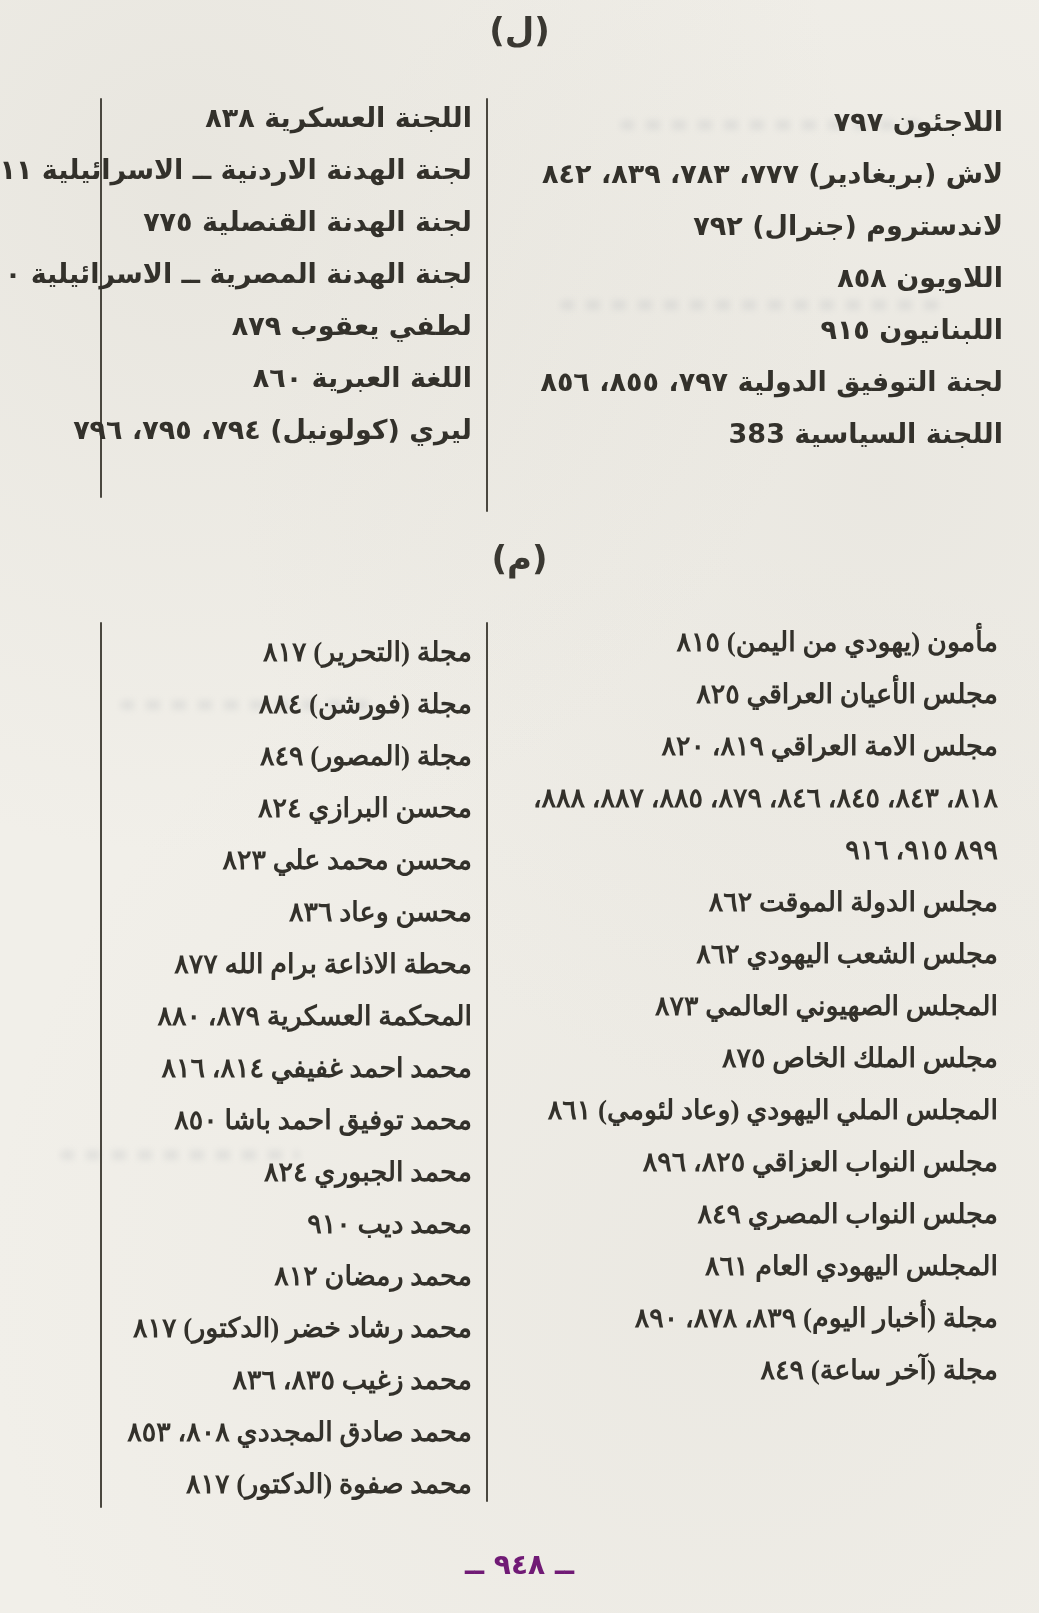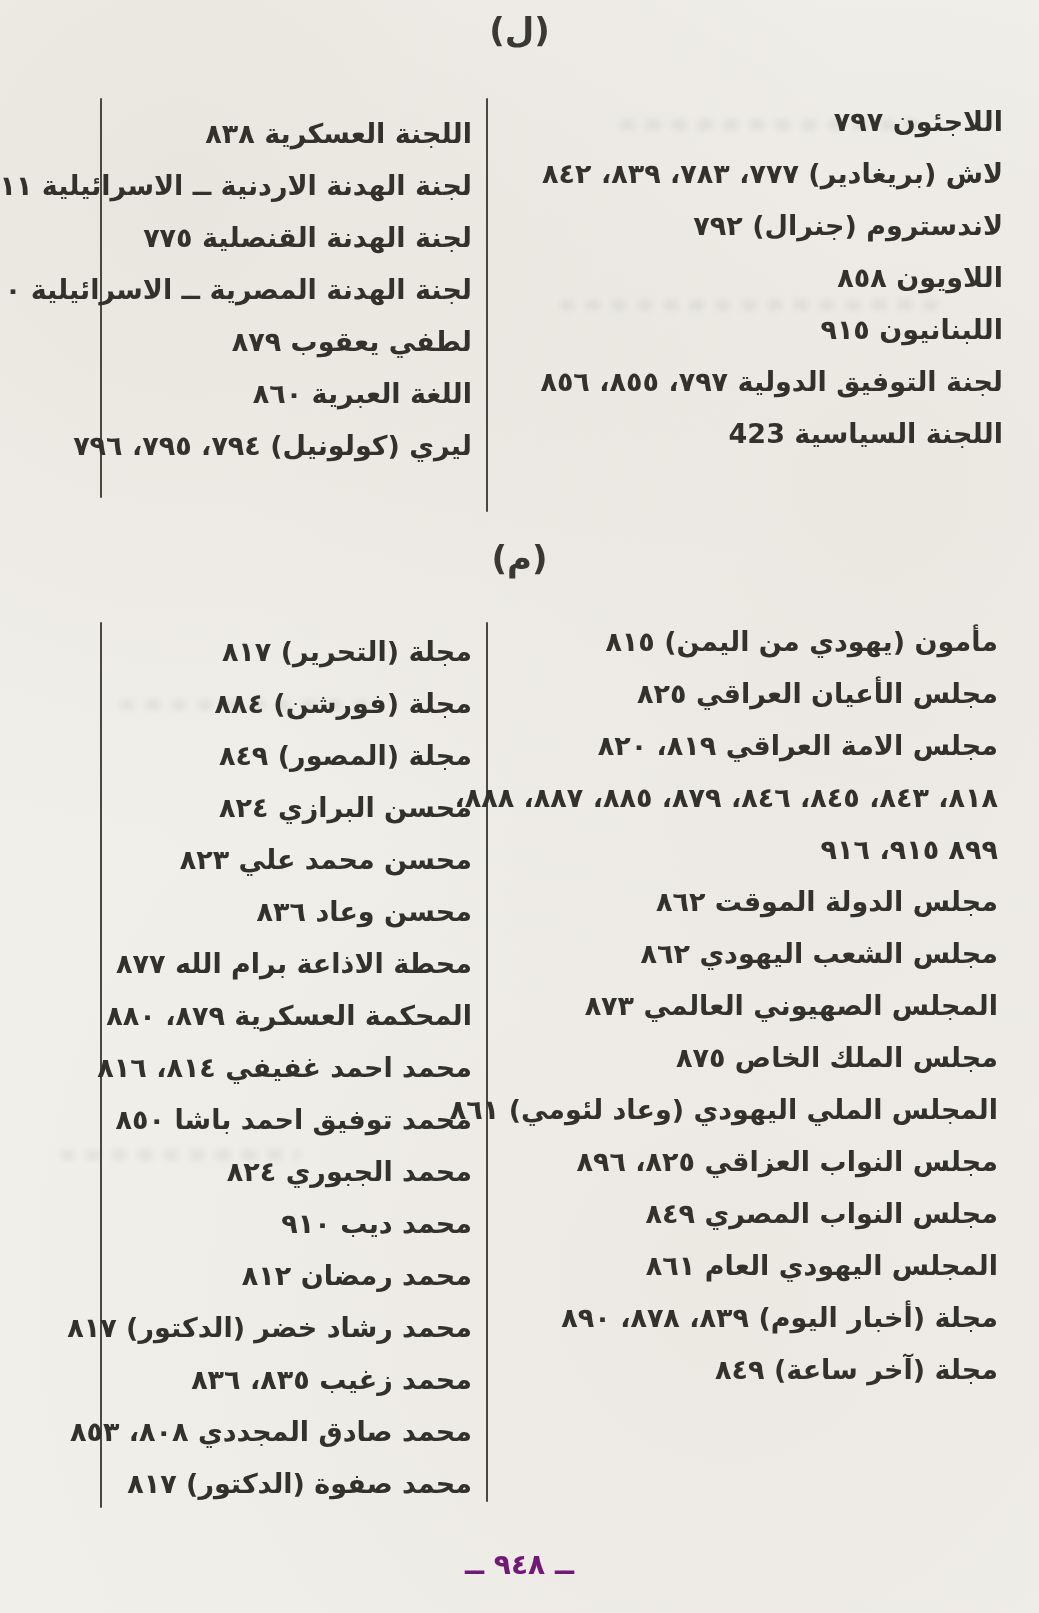--- a/index.html
+++ b/index.html
@@ -20,21 +20,21 @@
   }
   .col{
     position:absolute;
     text-align:right;
   }
   .entry{
     white-space:nowrap;overflow:visible;
     font-size:27px;font-weight:bold;color:#33312b;
   }
   .sec-l .entry{height:52px;line-height:52px;}
-  .sec-m .entry{height:52px;line-height:52px;}
+  .sec-m .entry{height:52px;line-height:52px;font-family:Liberation Serif, serif;}
   .term{letter-spacing:.3px;}
   .pages{letter-spacing:.5px;}
   .vrule{
     position:absolute;width:2px;background:#4a473f;border-radius:1px;
   }
   .footer{
     position:absolute;left:0;width:100%;text-align:center;
     font-size:28px;font-weight:bold;color:#701a75;
   }
   
@@ -59,24 +59,24 @@
   <div class="vrule" style="left:486px;top:98px;height:414px;"></div>
   <div class="vrule" style="left:100px;top:98px;height:400px;"></div>
 
   <div class="col sec-l" style="left:497px;top:96px;width:542px;padding-left:0;box-sizing:border-box;padding-right:36px;">
     <div class="entry"><span class="term">اللاجئون</span> <span class="pages">٧٩٧</span></div>
     <div class="entry"><span class="term">لاش (بريغادير)</span> <span class="pages">٧٧٧، ٧٨٣، ٨٣٩، ٨٤٢</span></div>
     <div class="entry"><span class="term">لاندستروم (جنرال)</span> <span class="pages">٧٩٢</span></div>
     <div class="entry"><span class="term">اللاويون</span> <span class="pages">٨٥٨</span></div>
     <div class="entry"><span class="term">اللبنانيون</span> <span class="pages">٩١٥</span></div>
     <div class="entry"><span class="term">لجنة التوفيق الدولية</span> <span class="pages">٧٩٧، ٨٥٥، ٨٥٦</span></div>
-    <div class="entry"><span class="term">اللجنة السياسية</span> <span class="pages">423</span></div>
+    <div class="entry"><span class="term">اللجنة السياسية</span> <span class="pages">383</span></div>
   </div>
 
-  <div class="col sec-l" style="left:0px;top:108px;width:472px;">
+  <div class="col sec-l" style="left:0px;top:92px;width:472px;">
     <div class="entry"><span class="term">اللجنة العسكرية</span> <span class="pages">٨٣٨</span></div>
     <div class="entry"><span class="term">لجنة الهدنة الاردنية ــ الاسرائيلية</span> <span class="pages">٩١١</span></div>
     <div class="entry"><span class="term">لجنة الهدنة القنصلية</span> <span class="pages">٧٧٥</span></div>
     <div class="entry"><span class="term">لجنة الهدنة المصرية ــ الاسرائيلية</span> <span class="pages">٨١٠</span></div>
     <div class="entry"><span class="term">لطفي يعقوب</span> <span class="pages">٨٧٩</span></div>
     <div class="entry"><span class="term">اللغة العبرية</span> <span class="pages">٨٦٠</span></div>
     <div class="entry"><span class="term">ليري (كولونيل)</span> <span class="pages">٧٩٤، ٧٩٥، ٧٩٦</span></div>
   </div>
 
   <div class="section-header" style="top:538px;">(م)</div>

